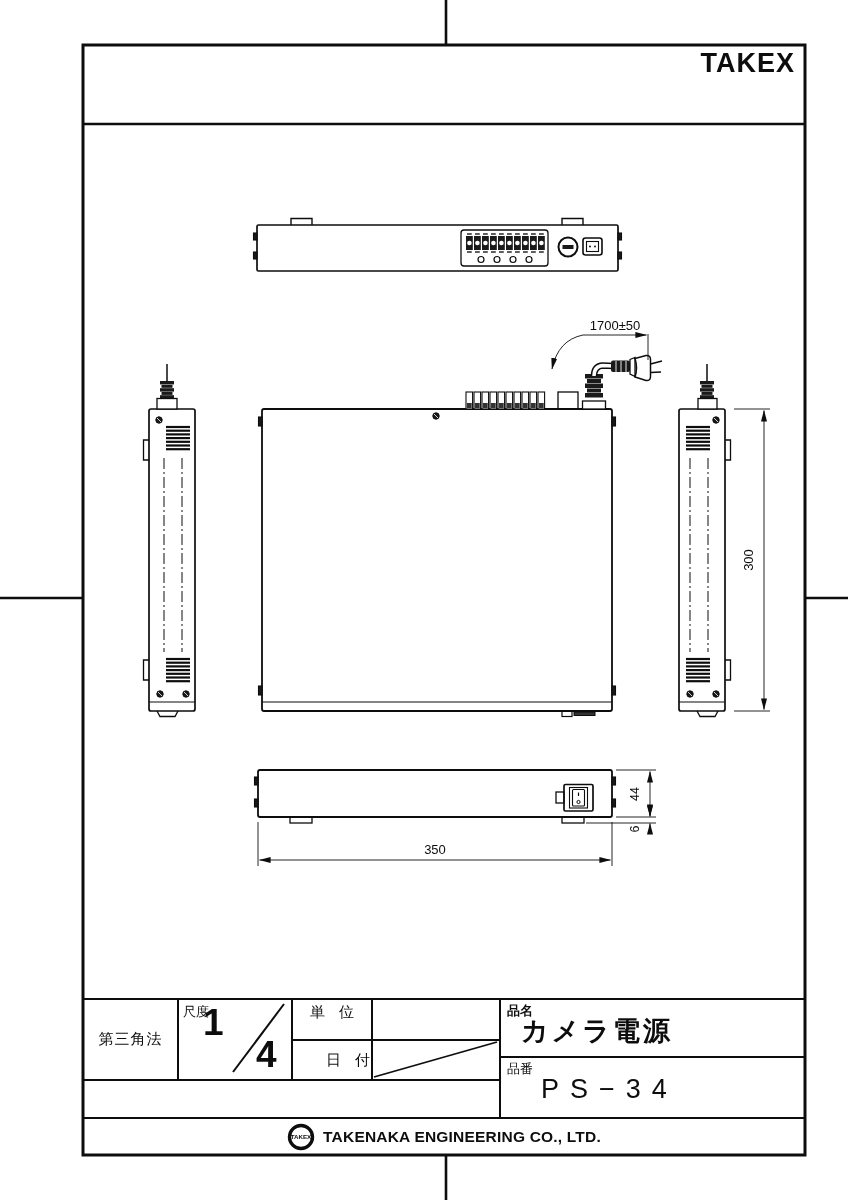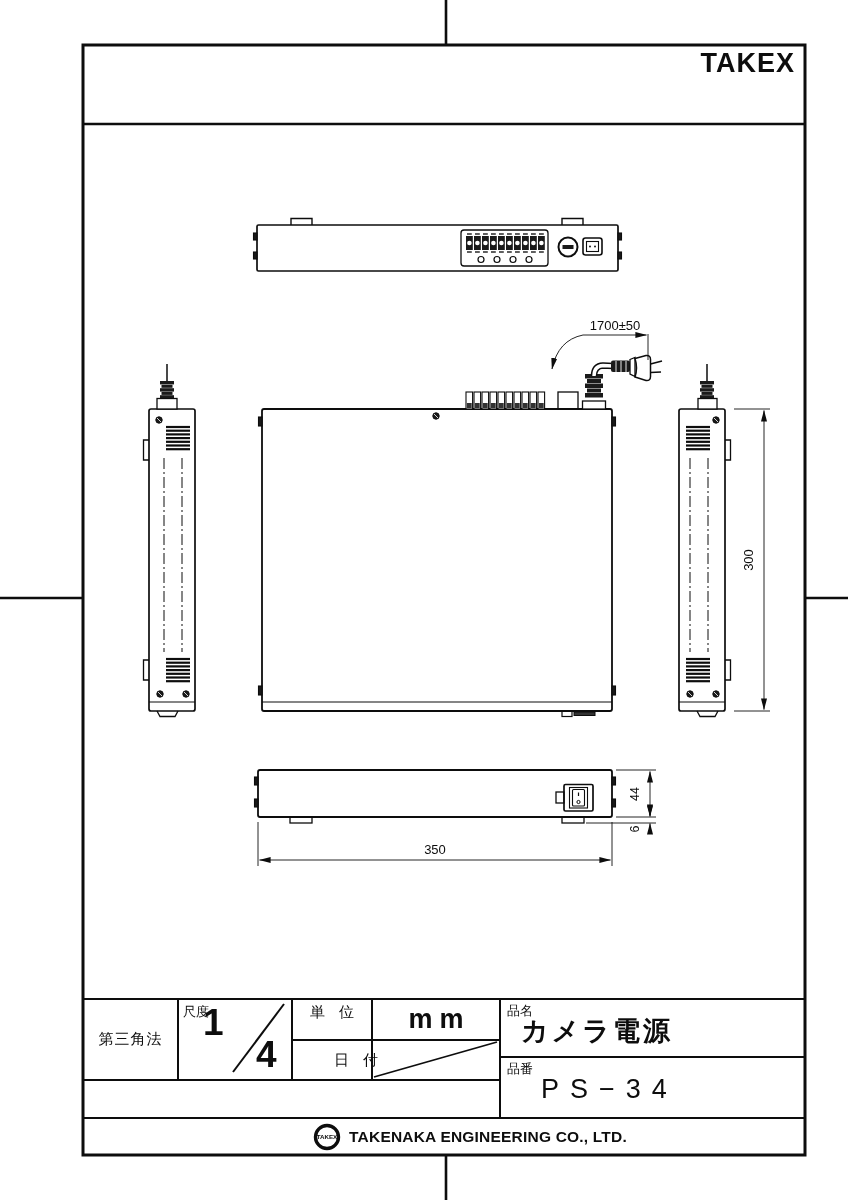--- a/index.html
+++ b/index.html
@@ -10,29 +10,29 @@
   .title{left:83px;top:52px;width:722px;text-align:center;font-size:43px;font-weight:600;
          letter-spacing:6px;line-height:1;}
   .brand{right:53px;top:50px;font-size:27px;font-weight:800;letter-spacing:1px;line-height:1;}
   
   .cell{display:flex;align-items:center;justify-content:center;}
   .projection{left:83px;top:999px;width:95px;height:81px;font-size:15px;letter-spacing:1px;}
   .scale-label{left:183px;top:1003px;font-size:13px;text-align:right;}
   .scale-num{left:203px;top:1002px;font-size:37px;font-weight:700;}
   .scale-den{left:256px;top:1034px;font-size:37px;font-weight:700;}
   .unit-label{left:292px;top:999px;width:80px;height:27px;font-size:15px;letter-spacing:14px;text-indent:14px;border-radius:12px;}
-  .date-label{left:300px;top:1040px;width:80px;height:40px;font-size:15px;letter-spacing:14px;text-indent:14px;padding-left:16px;}
+  .date-label{left:292px;top:1040px;width:80px;height:40px;font-size:15px;letter-spacing:14px;text-indent:14px;padding-left:16px;}
   .unit-value{left:372px;top:999px;width:128px;height:41px;font-size:27px;font-weight:700;letter-spacing:7px;text-indent:7px;}
-  .pn-label{left:507px;top:1002px;font-size:13px;}
+  .pn-label{left:507px;top:1002px;font-size:13px;font-weight:bold;}
   .pn-value{left:521px;top:1013px;font-size:27px;font-weight:600;letter-spacing:3px;}
   .pno-label{left:507px;top:1060px;font-size:13px;}
   .pno-value{left:541px;top:1074px;font-size:27px;font-weight:500;letter-spacing:11px;}
   
   .footer{left:83px;top:1118px;width:722px;height:37px;display:flex;align-items:center;
-          justify-content:center;gap:8px;padding-left:26px;}
+          justify-content:center;gap:8px;}
   .company{font-size:15.5px;font-weight:700;letter-spacing:.2px;white-space:nowrap;}
   svg text{font-family:"Liberation Sans","DejaVu Sans",sans-serif;}
 </style>
 </head>
 <body>
 
 <div class="page">
 
   <svg class="abs" style="left:0;top:0" width="848" height="1200" viewBox="0 0 848 1200">
     <defs>
@@ -278,21 +278,20 @@
   </svg>
 
   <div class="abs brand">TAKEX</div>
 
   <div class="abs cell projection">第三角法</div>
   <div class="abs scale-label">尺度</div>
   <div class="abs scale-num">1</div>
   <div class="abs scale-den">4</div>
   <div class="abs cell unit-label">単位</div>
   <div class="abs cell date-label">日付</div>
-  <div class="abs cell unit-value">mm</div>
   <div class="abs pn-label">品名</div>
   <div class="abs pn-value">カメラ電源</div>
   <div class="abs pno-label">品番</div>
   <div class="abs pno-value">PS−34</div>
 
   <div class="abs footer">
     <svg width="28" height="28" viewBox="0 0 28 28">
       <circle cx="14" cy="14" r="11.5" fill="none" stroke="#0d0d0d" stroke-width="3.4"></circle>
       <text x="14" y="16.4" font-size="6.2" font-weight="bold" text-anchor="middle" fill="#0d0d0d">TAKEX</text>
     </svg>

